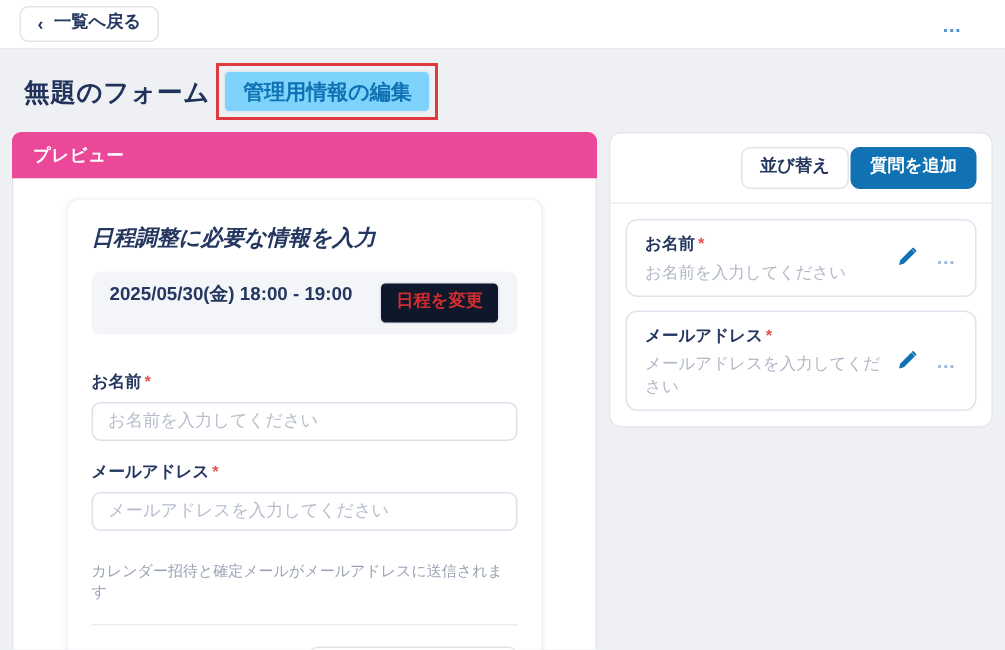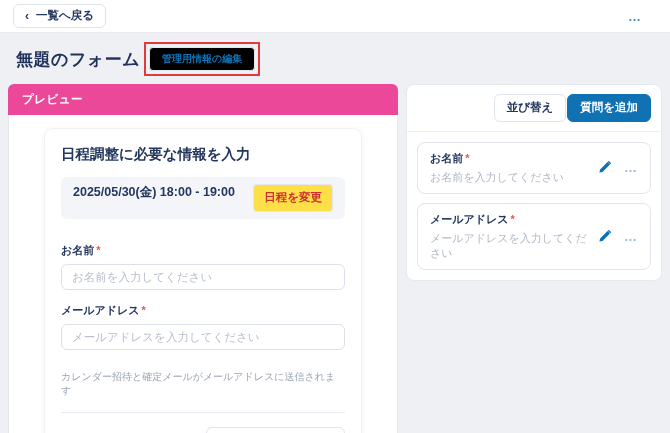--- a/index.html
+++ b/index.html
@@ -23,50 +23,50 @@
     cursor:pointer; line-height:1;
   }
   .back-chevron { font-size:12px; color:#24375f; line-height:1; }
   .menu-dots { color:#4a8fd0; font-size:13px; font-weight:bold; letter-spacing:1px; cursor:pointer; line-height:1; }
 
   
   .title-row { display:flex; align-items:center; gap:4px; padding:9px 16px 8px; }
   .page-title { font-size:17px; font-weight:bold; color:#21325b; letter-spacing:.5px; }
   .annotation-box { border:2px solid #e03a3e; padding:3px; }
   .admin-edit-btn {
-    background:#000000; border:1px solid #e2e6ed; border-radius:4px;
-    padding:6px 12px; font-size:10px; font-weight:bold; color:#1071b3; cursor:pointer; line-height:1;
+    background:#7dd3fc; border:1px solid #e2e6ed; border-radius:4px;
+    padding:6px 12px; font-size:14px; font-weight:bold; color:#1071b3; cursor:pointer; line-height:1;
   }
 
   
   .content { display:flex; gap:8px; margin:0 8px; align-items:flex-start; }
 
   
   .preview-panel { flex:0 0 390px; }
   .preview-header {
     background:#ec4899; color:#fff; font-size:11.5px; font-weight:bold;
     padding:8px 14px; border-radius:6px 6px 0 0; letter-spacing:.5px;
   }
   .preview-body {
     background:#fff; border:1px solid #e4e7ee; border-top:none;
     border-radius:0 0 6px 6px; padding:14px 36px 15px;
   }
   .form-card {
     background:#fff; border-radius:8px; padding:12px 16px 14px;
     box-shadow:0 0 0 1px #eef1f6, 0 1px 5px rgba(40,60,100,.10);
   }
-  .card-heading { font-size:14.5px; font-weight:bold; color:#24375f; margin:4px 0 13px; }
+  .card-heading { font-size:14.5px; font-weight:bold; color:#24375f; margin:4px 0 13px;font-style:italic; }
   .schedule-box {
     background:#f3f5f9; border-radius:6px; padding:7px 12px;
     display:flex; align-items:flex-start; justify-content:space-between;
   }
   .schedule-dt { font-size:12.5px; font-weight:bold; color:#24375f; }
   .schedule-tz { font-size:9.5px; color:#9aa3b5; margin-top:3px; }
   .change-btn {
-    background:#fde047; border:1px solid #e3e6ed; border-radius:4px;
+    background:#0f172a; border:1px solid #e3e6ed; border-radius:4px;
     color:#cf2e31; font-size:11.5px; font-weight:bold; padding:7px 10px; cursor:pointer; line-height:1;
   }
   .field-1 { margin-top:24px; }
   .field-2 { margin-top:13px; }
   .field-label { font-size:11px; font-weight:bold; color:#24375f; }
   .req { color:#e25555; margin-left:2px; }
   .text-input {
     display:block; margin-top:6px; width:100%; height:26px;
     border:1px solid #dbe0ea; border-radius:6px; padding:0 10px;
     font-size:11.5px; color:#333; background:#fff;

